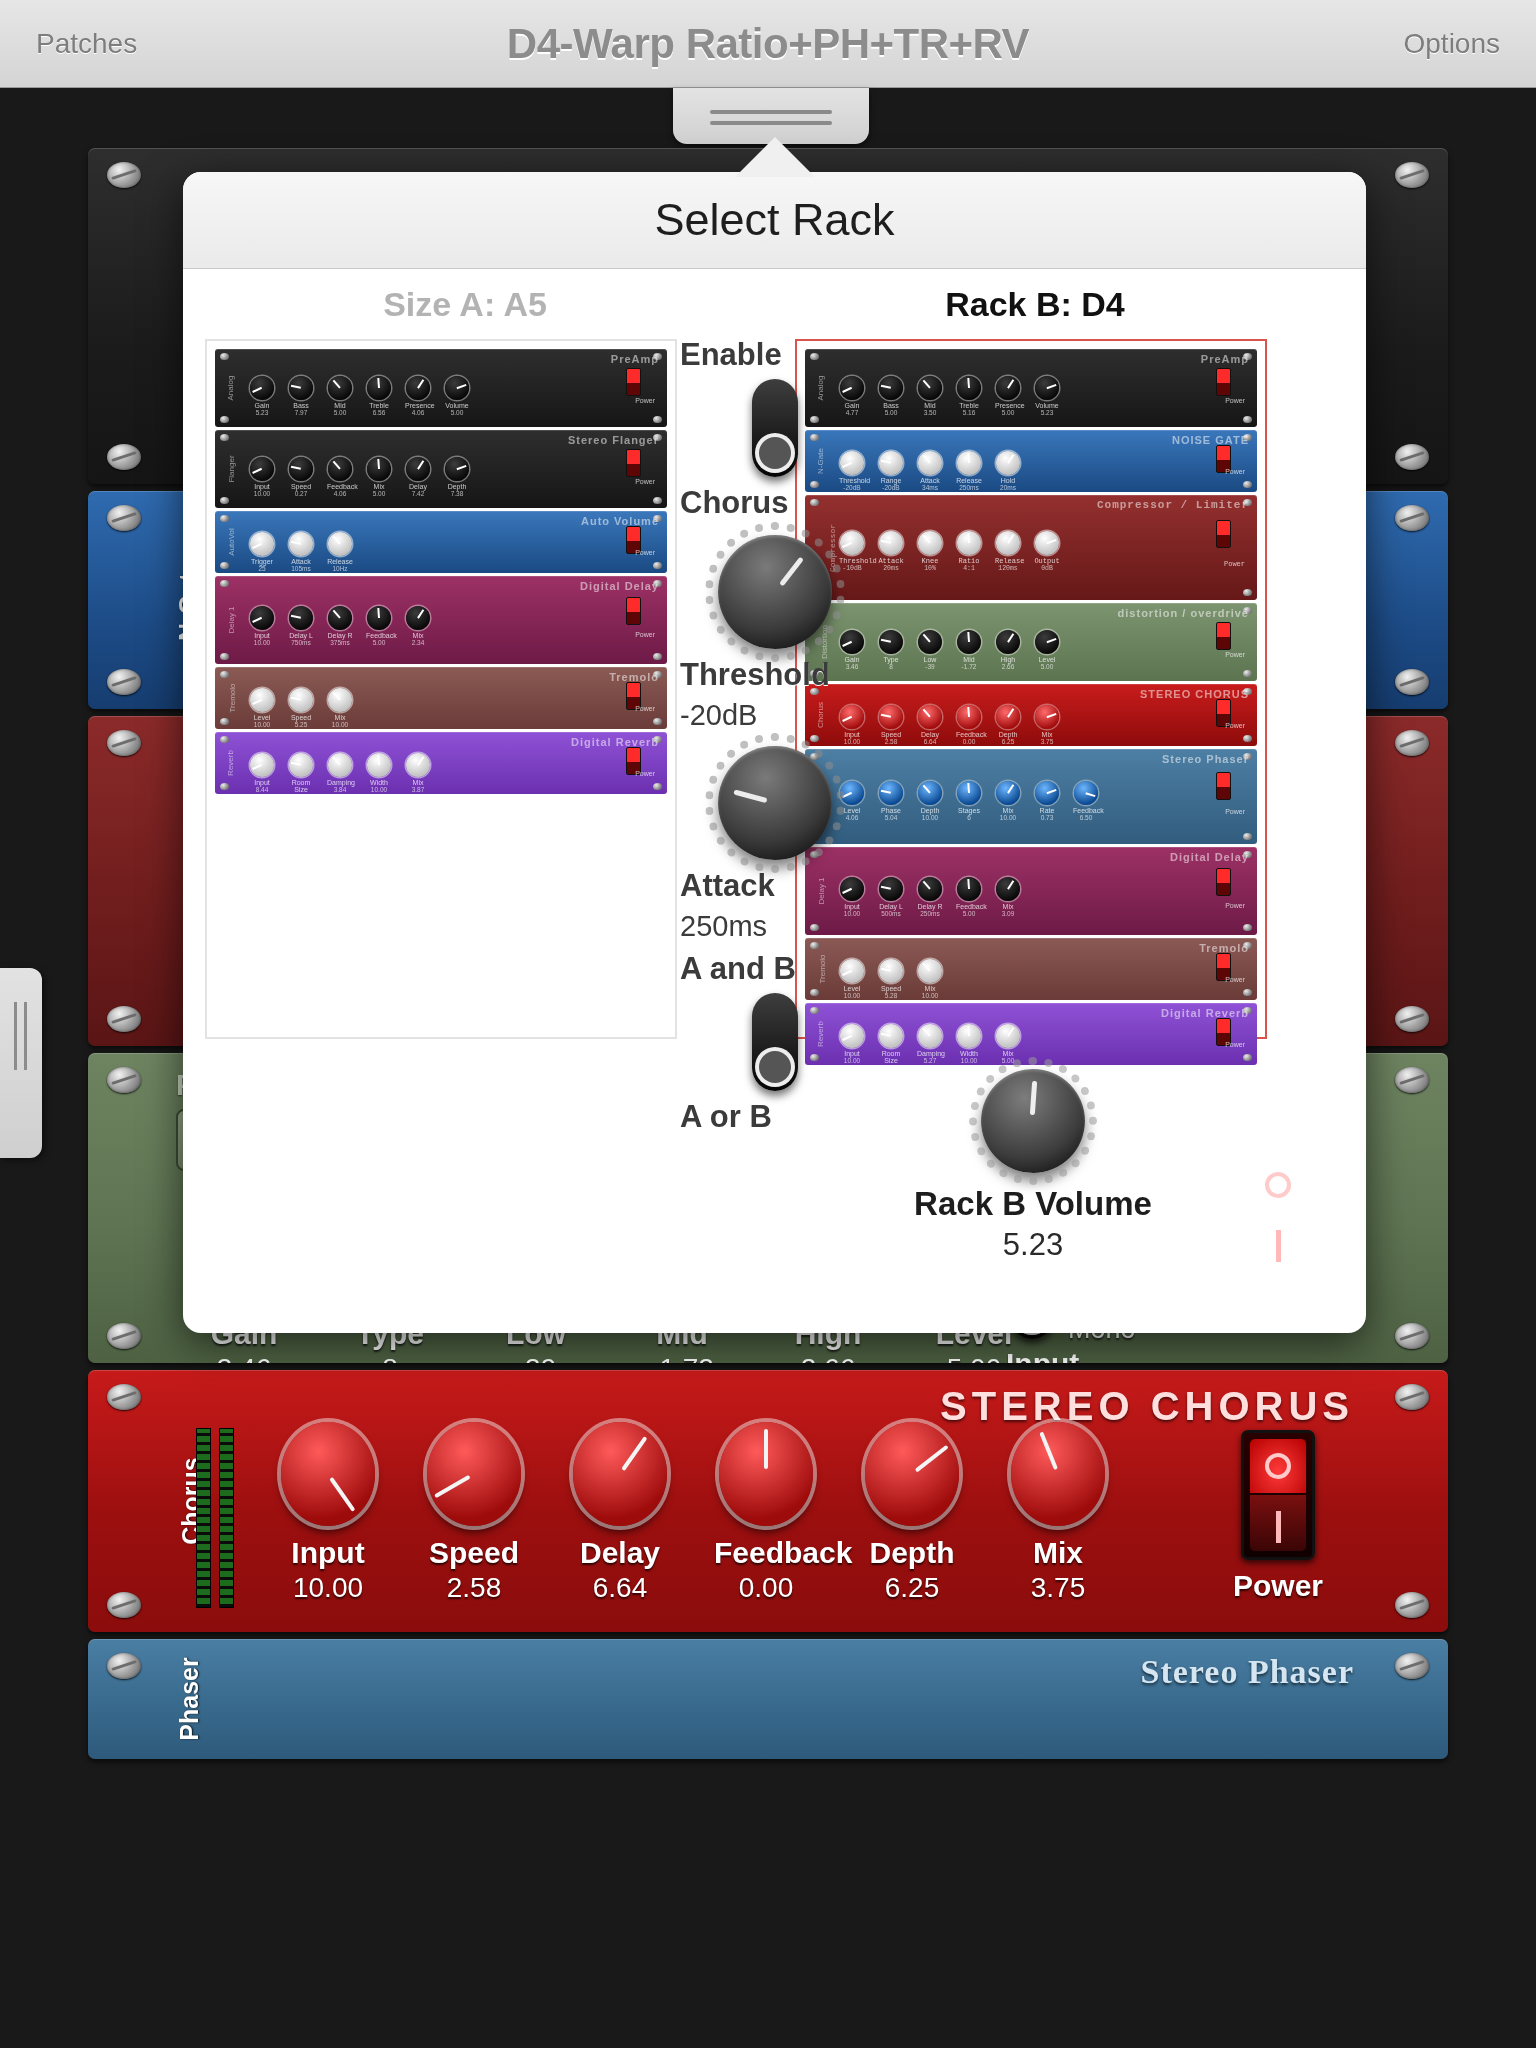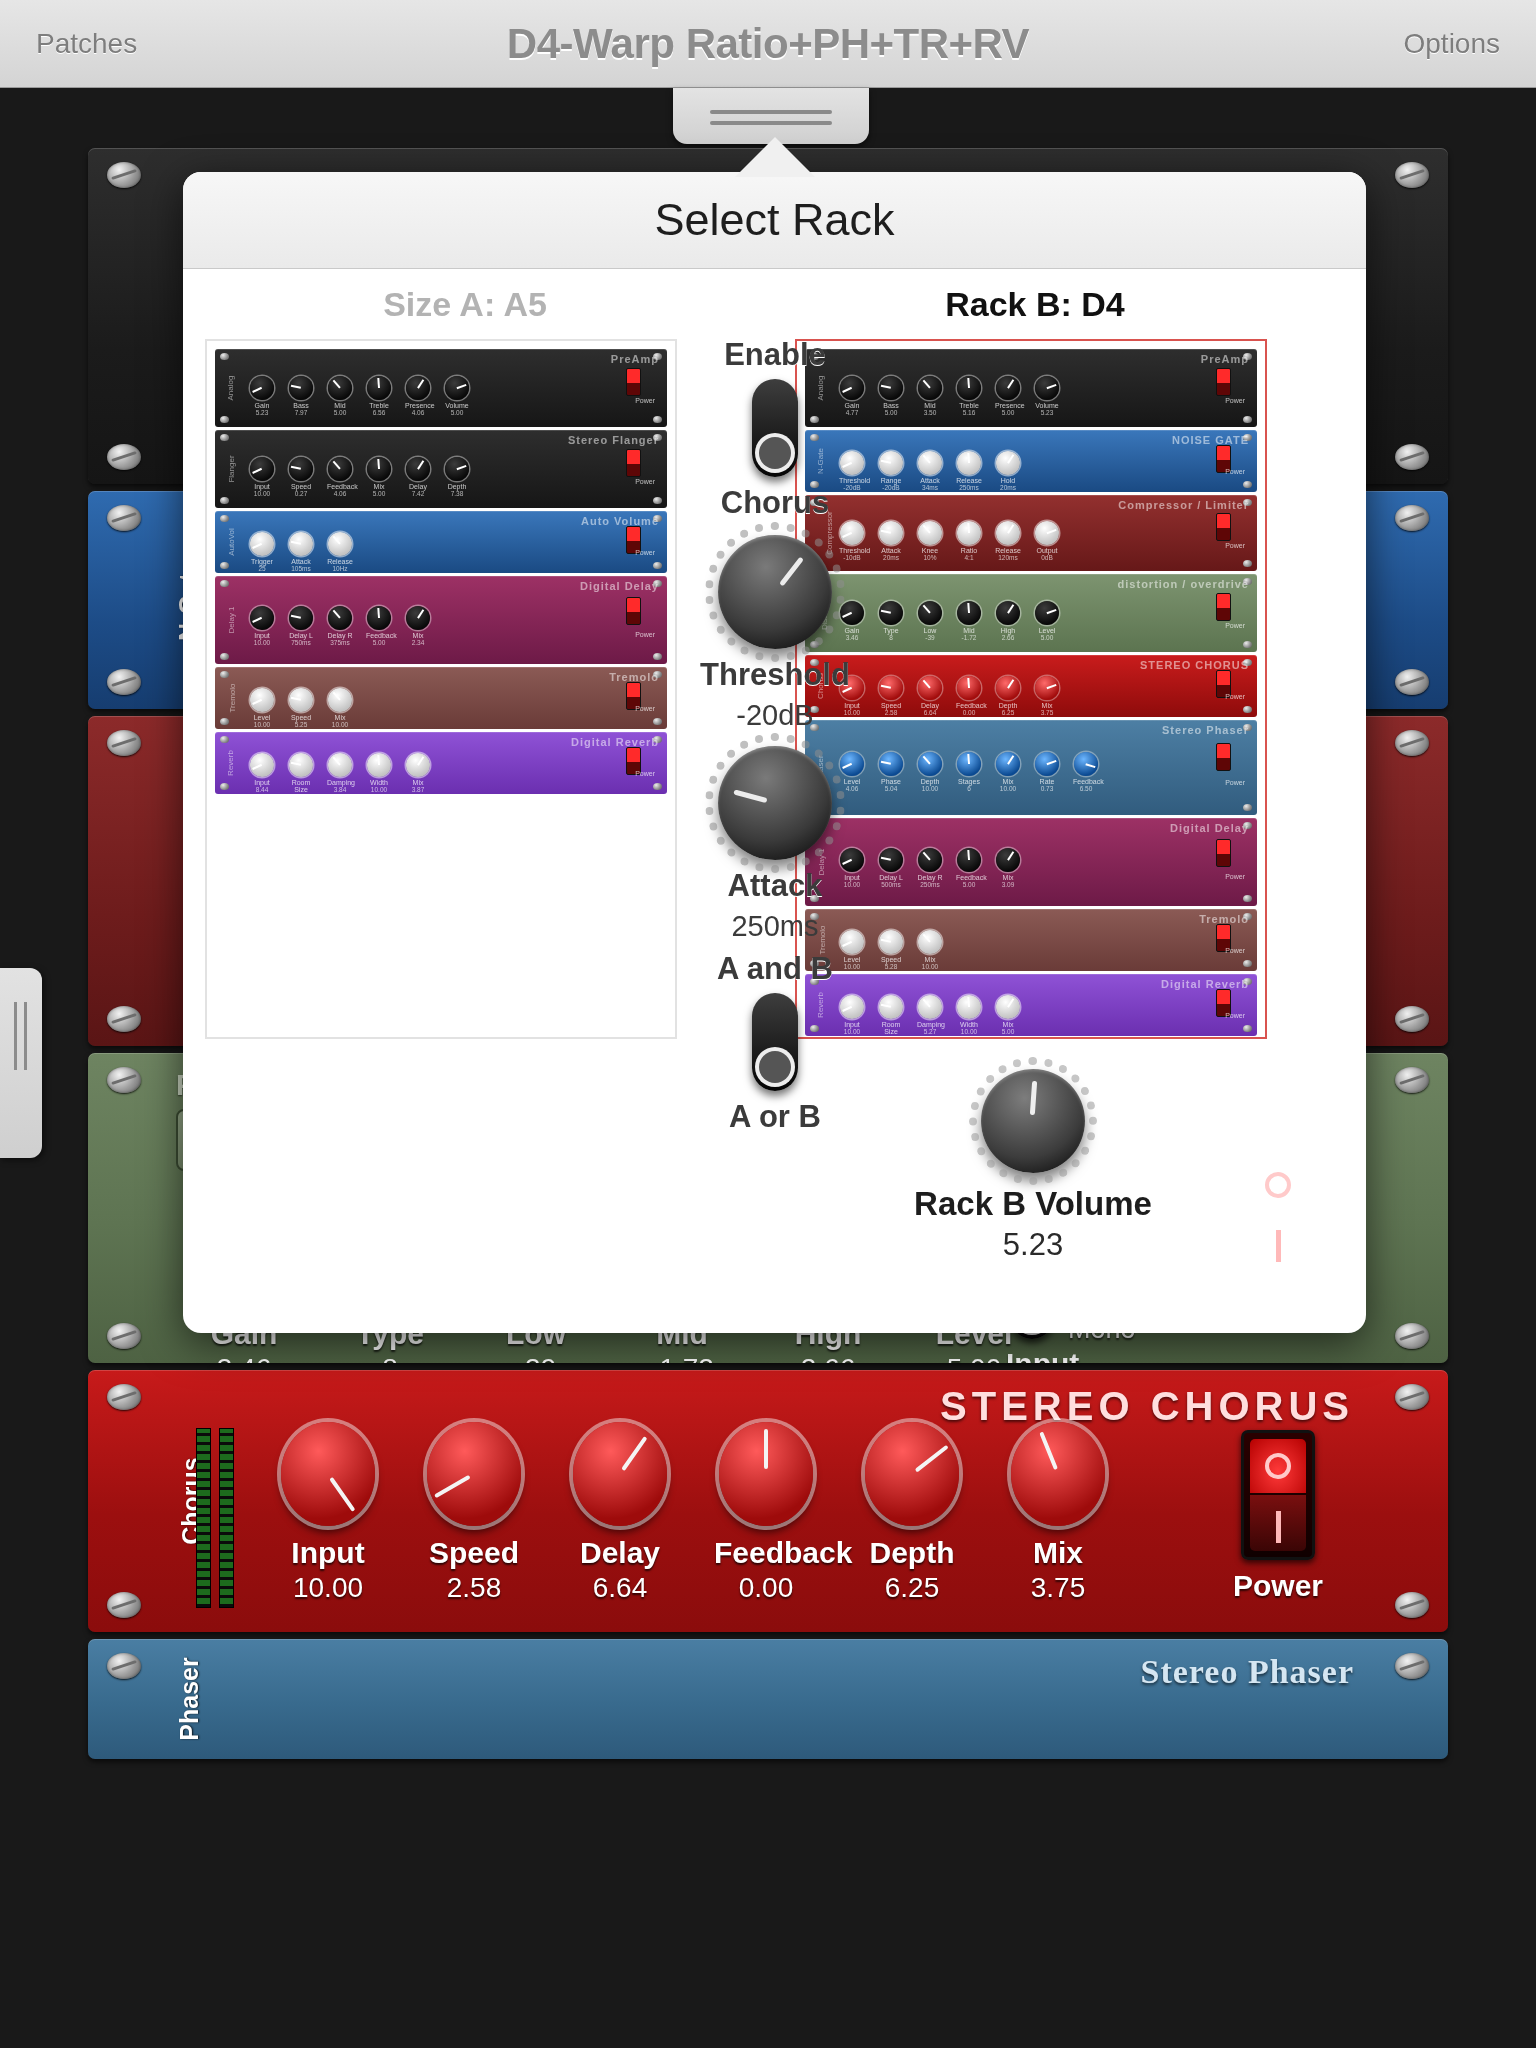--- a/index.html
+++ b/index.html
@@ -155,21 +155,21 @@
      box-shadow:0 0 0 1.5px rgba(255,255,255,.35);}
   .mk .d i { position:absolute; left:50%; top:2px; width:1.5px; height:10px;
      background:#fff; margin-left:-.75px; transform-origin:50% 10px; }
   .mk .t { font-size:7px; color:rgba(255,255,255,.75); text-align:center; margin-top:2px; }
   .mk .v { font-size:6.5px; color:rgba(255,255,255,.65); text-align:center; }
   .mpow { position:absolute; right:26px; top:24%; width:15px; height:28px; border-radius:2px;
      background:linear-gradient(#ff2a2a 0 55%, #5e0606 55% 100%); border:1.5px solid #111;}
   .mpl { position:absolute; right:12px; top:62%; font-size:7px; color:rgba(255,255,255,.7); }
 
   
-  .center-col { position:absolute; left:497px; top:60px; width:190px; text-align:center; }
+  .center-col { position:absolute; left:497px; top:60px; width:190px; }
   .cc-lbl { font-size:31px; font-weight:bold; color:#3b3b3b; margin:8px 0 6px;
      text-shadow:0 1px 0 #fff; }
   .cc-val { font-size:29px; color:#3b3b3b; margin-bottom:6px; }
   .tgl { width:46px; height:98px; border-radius:23px; margin:6px auto;
      background:linear-gradient(#3e3e3e,#050505); position:relative;
      box-shadow:0 5px 9px rgba(0,0,0,.55); }
   .tgl b { position:absolute; left:7px; bottom:8px; width:32px; height:32px; border-radius:50%;
      background:#555; box-shadow:0 0 0 4px #ededed; }
   .bigknob { width:114px; height:114px; margin:14px auto 6px; border-radius:50%;
      background:radial-gradient(circle at 42% 28%, #7a7a7a, #3a3a3a 60%, #161616 85%);
@@ -778,21 +778,21 @@
               </div>
               <div class="mk">
                 <div class="d wt">
                   <i style="transform:rotate(33deg)"></i>
                 </div>
                 <div class="t">Hold</div>
                 <div class="v">20ms</div>
               </div>
             </div>
           </div>
-          <div class="mini" style="background: linear-gradient(rgb(147, 48, 47), rgb(102, 24, 24)); height: 76px;">
+          <div class="mini" style="background: linear-gradient(rgb(147, 48, 47), rgb(102, 24, 24)); height: 105px; font-family: Liberation Mono, monospace;">
             <span class="mscrew a"></span>
             <span class="mscrew b"></span>
             <span class="mscrew c"></span>
             <span class="mscrew d"></span>
             <span class="mname">Compressor / Limiter</span>
             <span class="mside">Compressor</span>
             <span class="mpow"></span>
             <span class="mpl">Power</span>
             <div class="mknobs">
               <div class="mk">

